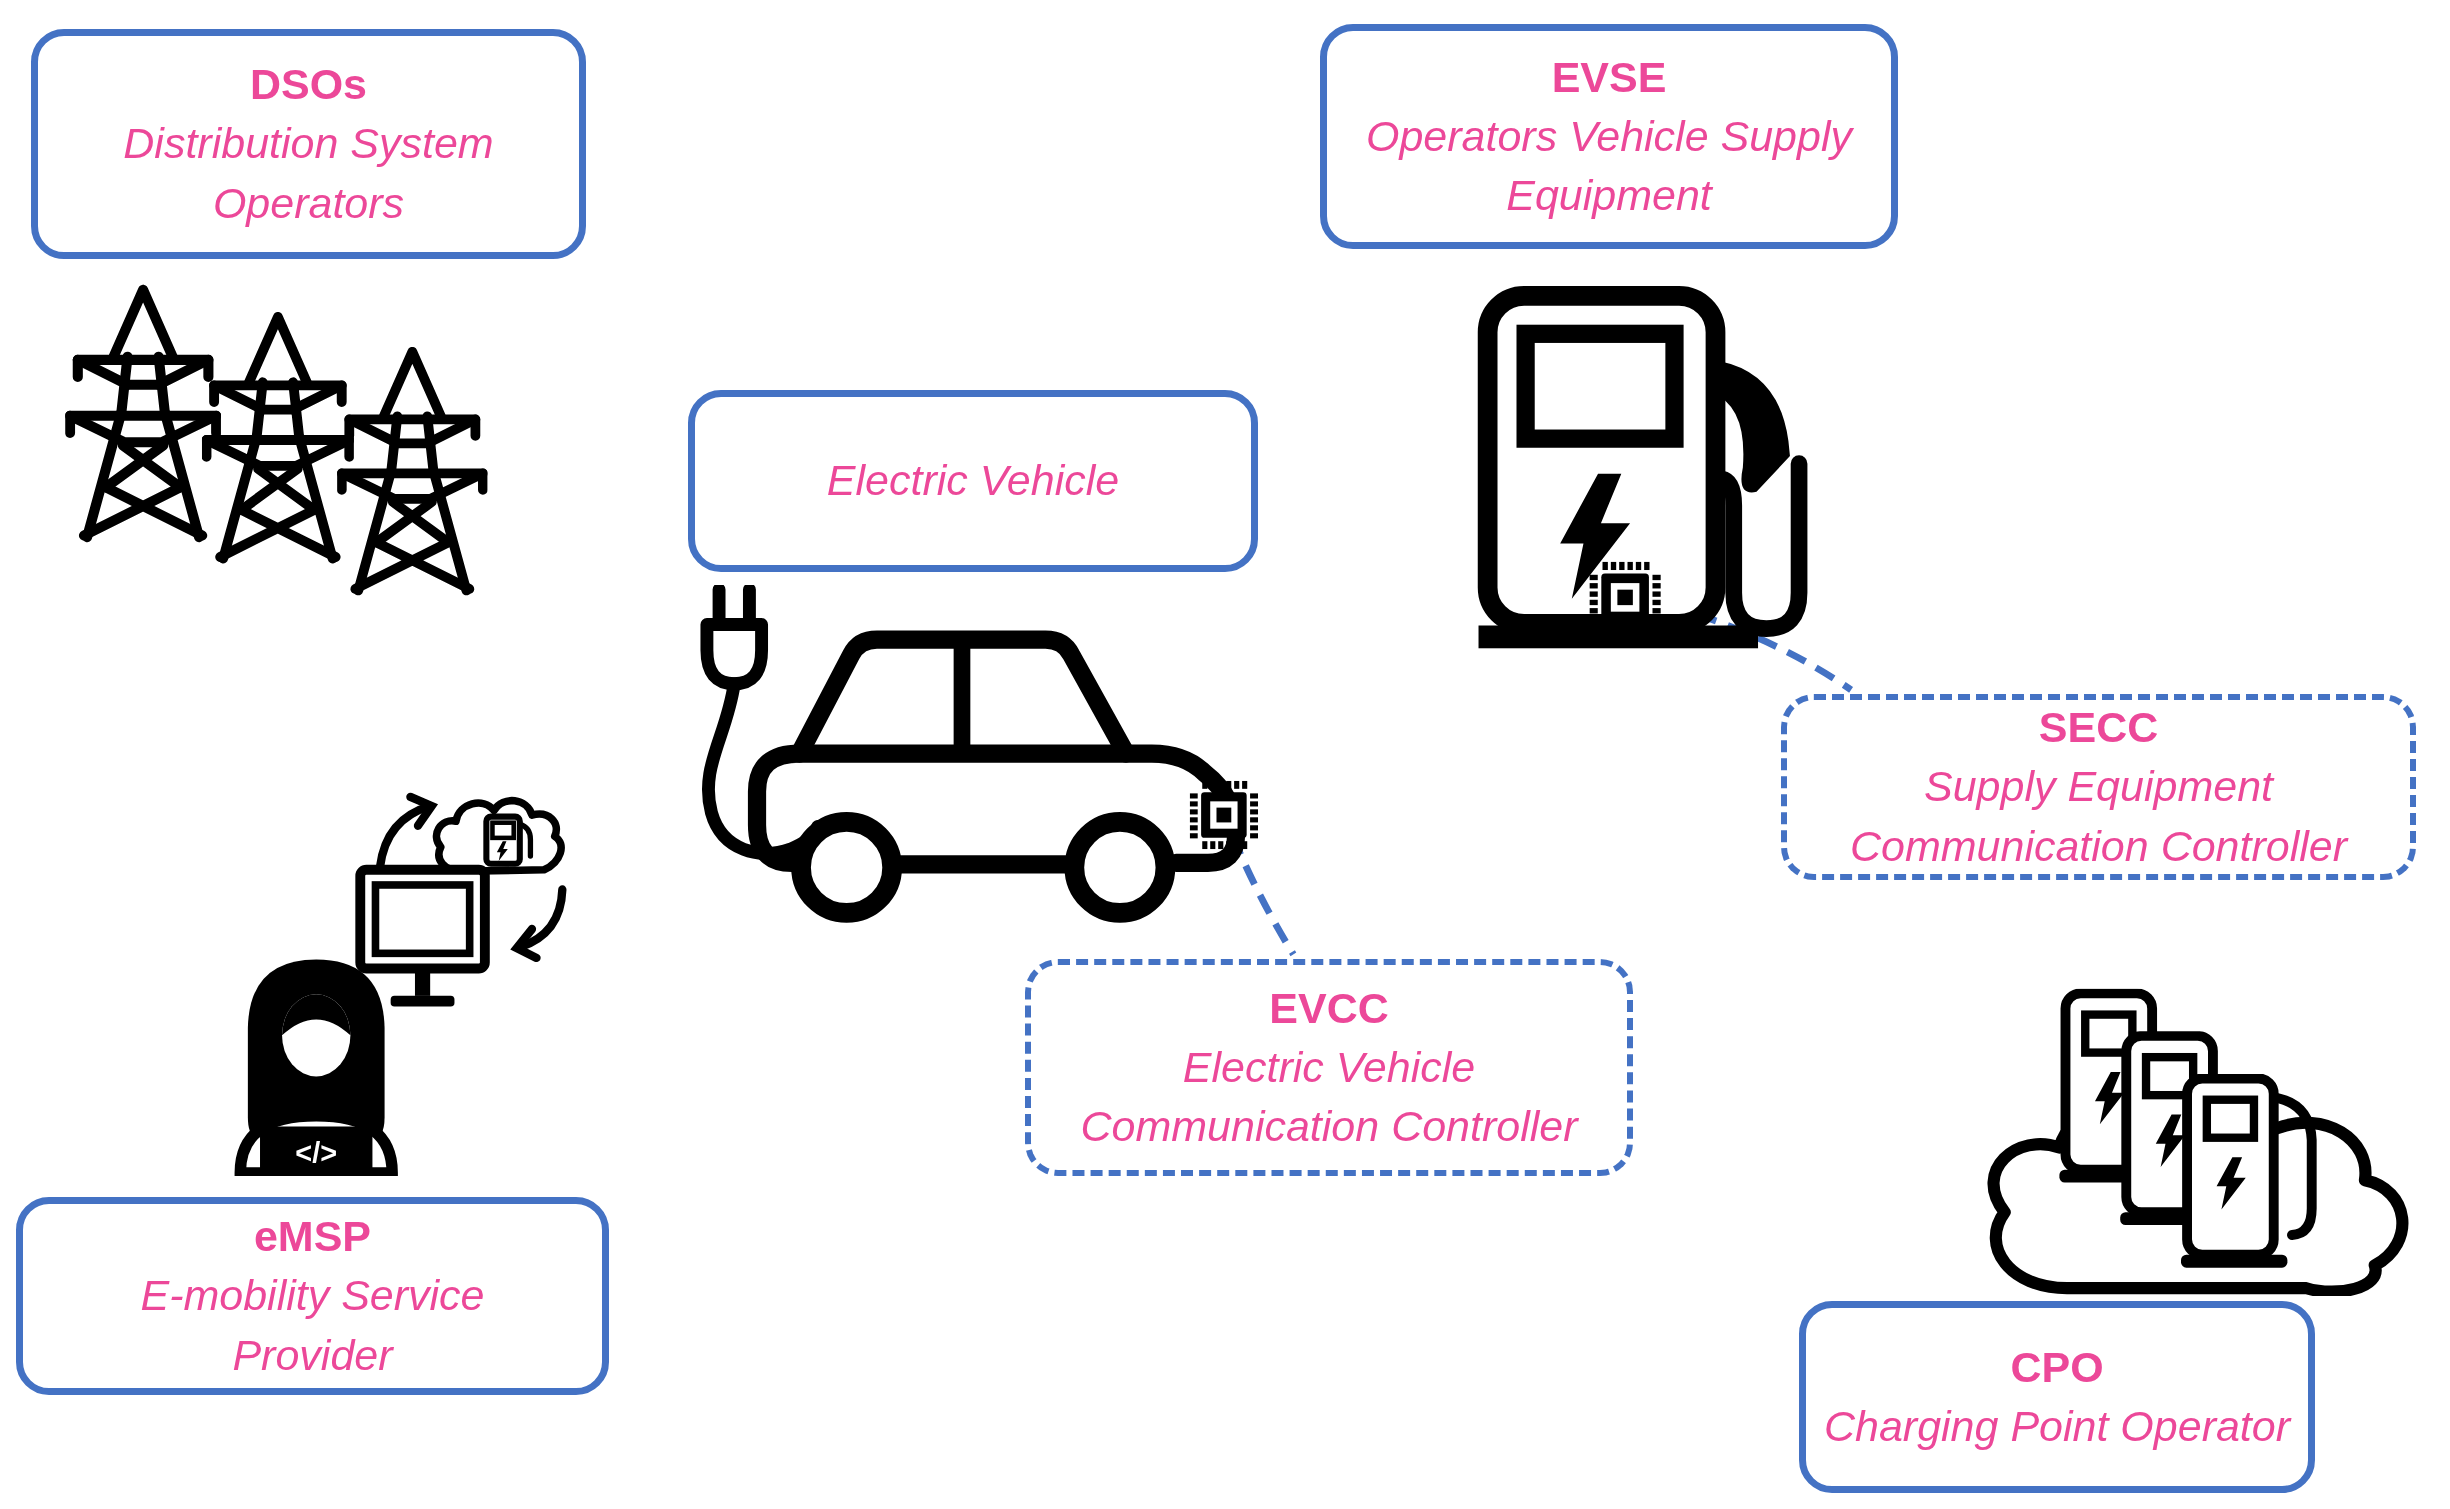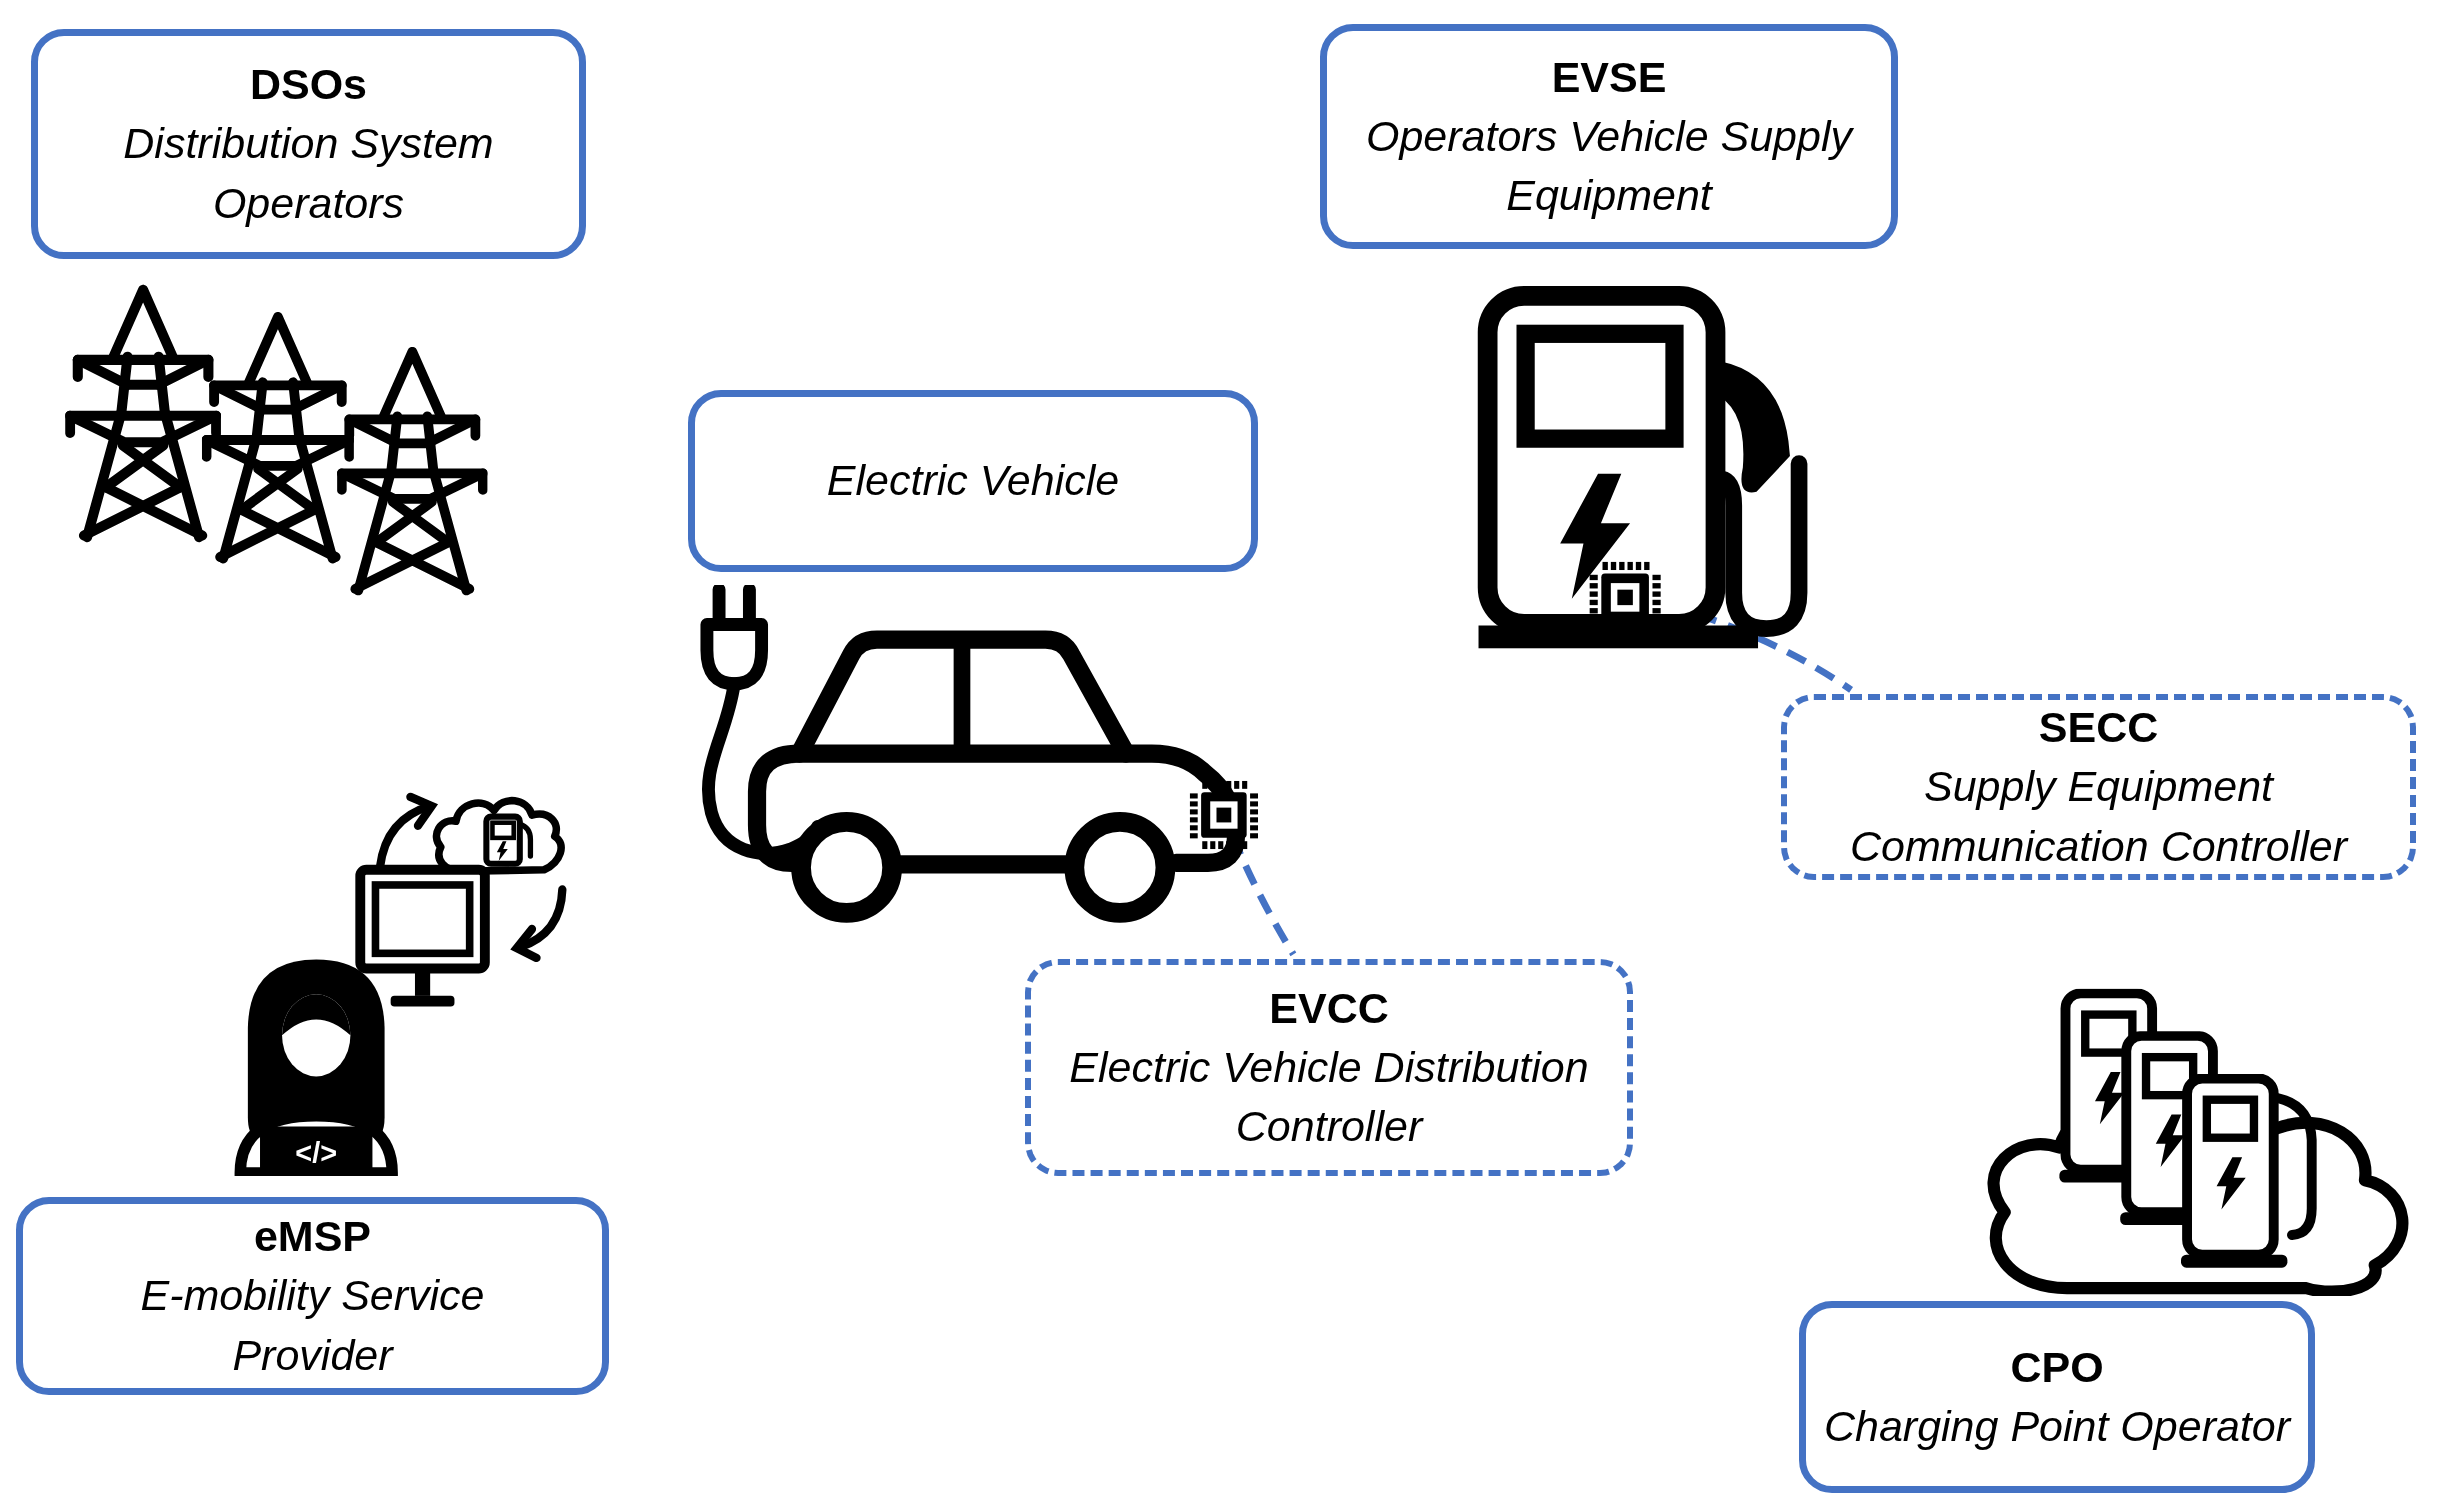--- a/index.html
+++ b/index.html
@@ -23,21 +23,21 @@
     z-index:3;
   }
   .box.dashed{
     border-style:dashed;
     border-width:6.8px;
   }
   .txt{
     text-align:center;
     font-size:43px;
     line-height:1.38;
-    color:#000000;
+    color:#ec4899;
   }
   .abbr{font-weight:bold;display:block;}
   .full{display:block;font-style:italic;}
 
   #box-dsos{left:31px;top:29px;width:555px;height:230px}
   #box-ev{left:688px;top:390px;width:570px;height:182px}
   #box-evse{left:1320px;top:24px;width:578px;height:225px}
   #box-secc{left:1781px;top:694px;width:635px;height:186px}
   #box-evcc{left:1025px;top:959px;width:608px;height:217px}
   #box-emsp{left:16px;top:1197px;width:593px;height:198px}
@@ -185,21 +185,21 @@
   <div class="box dashed" id="box-secc">
     <div class="txt">
       <span class="abbr">SECC</span>
       <span class="full">Supply Equipment Communication Controller</span>
     </div>
   </div>
 
   <div class="box dashed" id="box-evcc">
     <div class="txt">
       <span class="abbr">EVCC</span>
-      <span class="full">Electric Vehicle Distribution Controller</span>
+      <span class="full">Electric Vehicle Communication Controller</span>
     </div>
   </div>
 
   <svg class="icon" id="icon-emsp" viewBox="0 0 470 525">
 
     <g>
       <path d="M320 124 C296 124 284 108 292 92 C278 76 292 54 312 58 C316 34 348 26 362 44 C374 24 406 28 412 50 C434 44 450 60 442 78 C458 88 450 112 428 122 Z" fill="#fff" stroke="#000" stroke-width="10" stroke-linejoin="round"></path>
       <rect x="352" y="52" width="44" height="62" rx="6" fill="#fff" stroke="#000" stroke-width="8"></rect>
       <rect x="360" y="60" width="28" height="20" fill="#fff" stroke="#000" stroke-width="6"></rect>
       <use href="#boltSym" x="364" y="84" width="18" height="27"></use>

